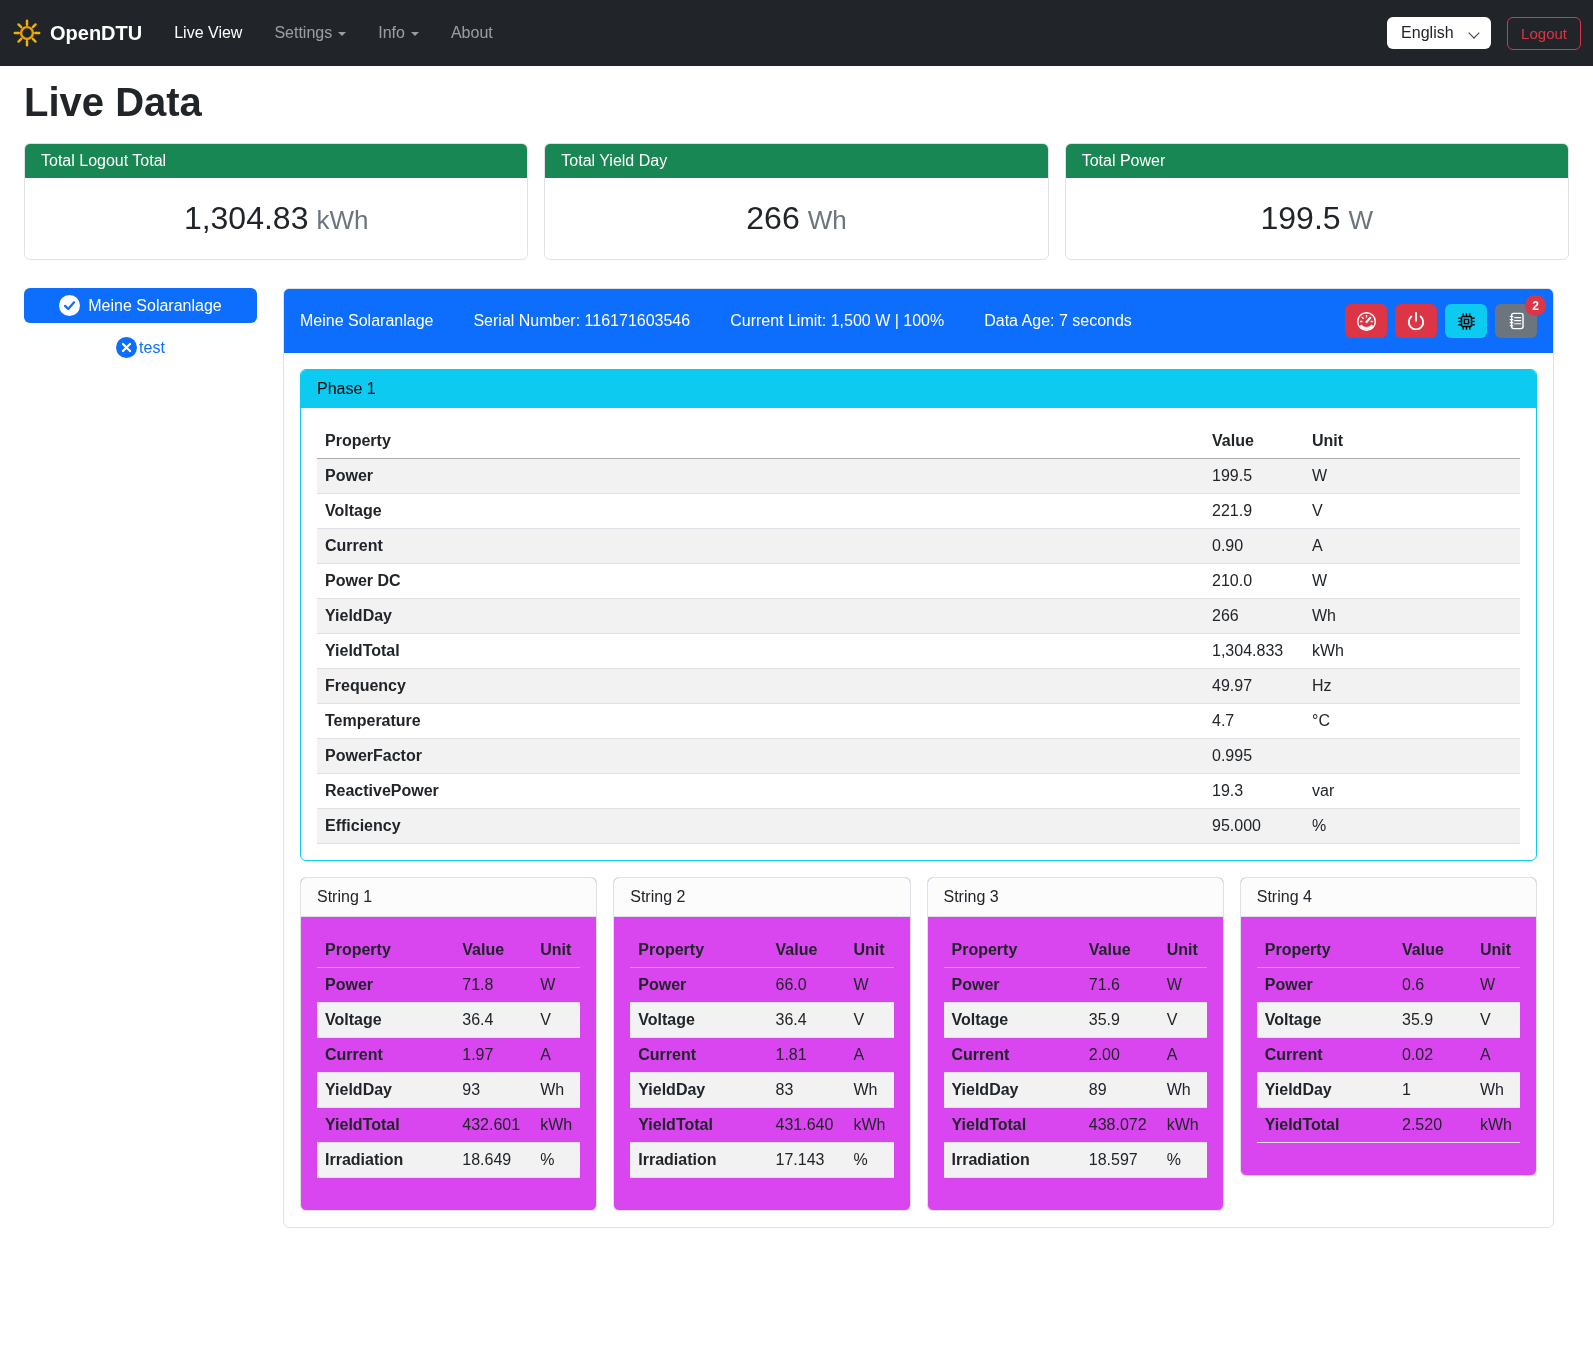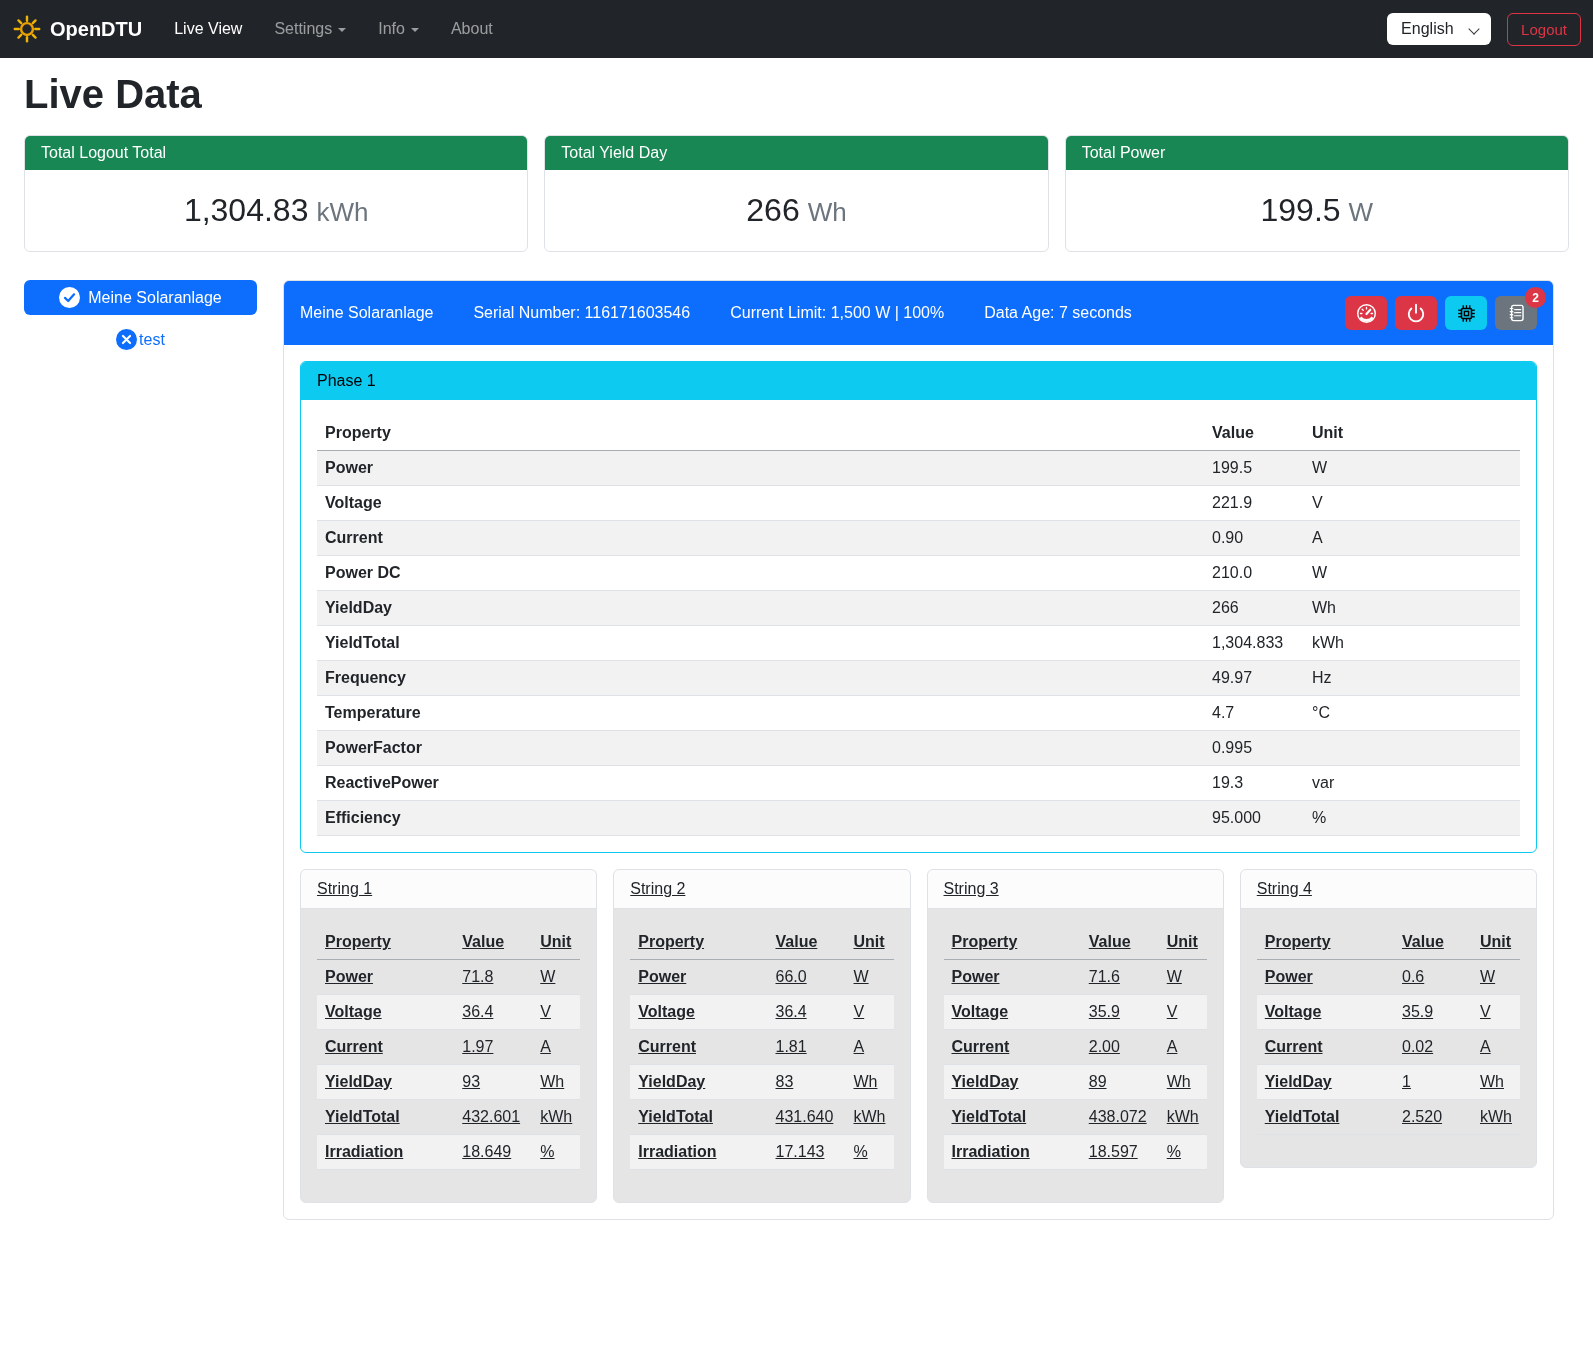--- a/index.html
+++ b/index.html
@@ -3,21 +3,21 @@
 <meta charset="utf-8">
 <style>
   :root{
     --primary:#0d6efd; --success:#198754; --info:#0dcaf0; --danger:#dc3545;
     --secondary:#6c757d; --navbar-bg:#212529; --border:#dee2e6; --stripe:#f2f2f2;
   }
   *{box-sizing:border-box;}
   body{margin:0; font-family:"Liberation Sans","DejaVu Sans",sans-serif; font-size:16px; color:#212529; background:#fff;}
 
   
-  .navbar{background:var(--navbar-bg); height:58px; display:flex; align-items:center; padding:0 12px;justify-content:flex-end;}
+  .navbar{background:var(--navbar-bg); height:66px; display:flex; align-items:center; padding:0 12px;justify-content:flex-end;}
   .brand{display:flex; align-items:center; gap:8px; color:#fff; font-size:20px; font-weight:600; text-decoration:none; margin-right:16px; cursor:pointer;}
   .nav-links{display:flex; align-items:center;}
   .nav-link{color:rgba(255,255,255,.55); text-decoration:none; padding:8px 16px; cursor:pointer;}
   .nav-link.active{color:#fff;}
   .caret{display:inline-block; margin-left:6px; vertical-align:2px; border-left:4px solid transparent; border-right:4px solid transparent; border-top:4.5px solid currentColor;}
   .nav-right{margin-left:auto; display:flex; align-items:center; gap:16px;}
   .lang-select{background:#fff; color:#212529; border-radius:6px; padding:7px 34px 7px 14px; position:relative; cursor:pointer; min-width:104px;}
   .chevron{position:absolute; right:13px; top:12px; width:8px; height:8px; border-right:1.8px solid #343a40; border-bottom:1.8px solid #343a40; transform:rotate(45deg);}
   .logout-btn{background:transparent; color:var(--danger); border:1px solid var(--danger); border-radius:6px; padding:7px 13px; font-size:15px; cursor:pointer; font-family:inherit;}
 
@@ -55,21 +55,21 @@
   .data-table th,.data-table td{padding:8px; text-align:left; border-bottom:1px solid var(--border);}
   .data-table thead th{border-bottom:1px solid #a8adb2;}
   .cell-prop{font-weight:700;}
   .cell-val{text-align:right;}
   .stripe-odd tbody tr:nth-child(odd){background:var(--stripe);}
   .stripe-even tbody tr:nth-child(even){background:var(--stripe);}
   .phase-card .cell-val{width:100px;}
   .phase-card .cell-unit{width:216px;}
 
   .strings-row{display:flex; gap:16px; align-items:flex-start;}
-  .string-card{flex:1; border:1px solid var(--border); border-radius:6px; background:#e5e5e5;text-decoration:underline;}
+  .string-card{flex:1; border:1px solid var(--border); border-radius:6px; background:#d946ef;}
   .string-header{padding:10px 16px; border-bottom:1px solid var(--border); background:#fcfcfd; border-radius:5px 5px 0 0;}
   .string-body{padding:16px 16px 0;}
   .string-card table.data-table{margin-bottom:32px;}
   .string-card .cell-val{width:78px;}
   .string-card .cell-unit{width:46px;}
 </style>
 </head>
 <body>
 
 <nav class="navbar">

